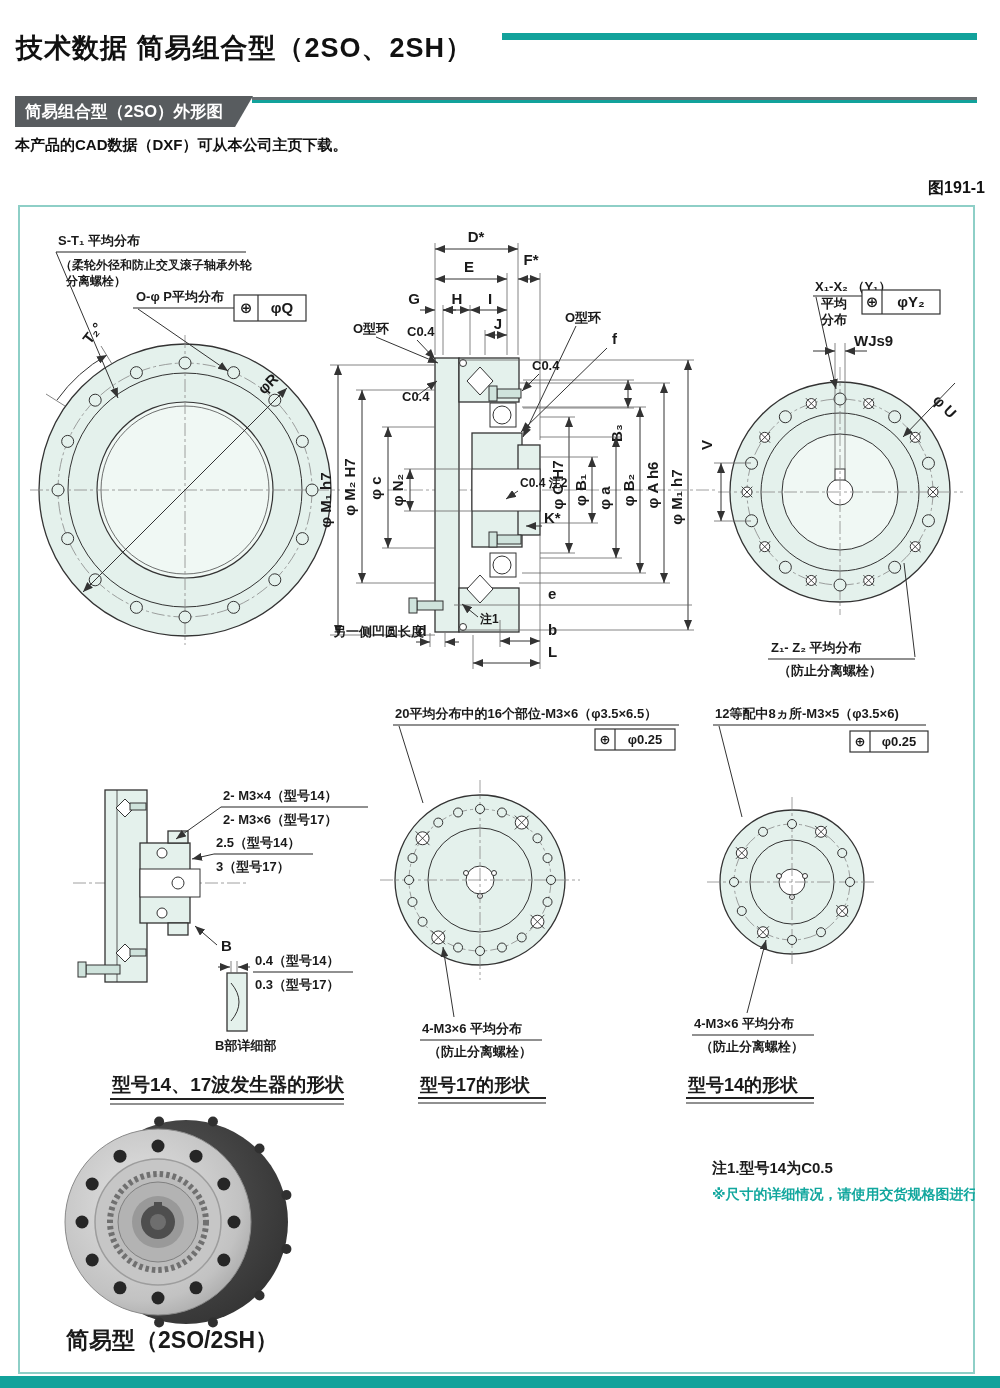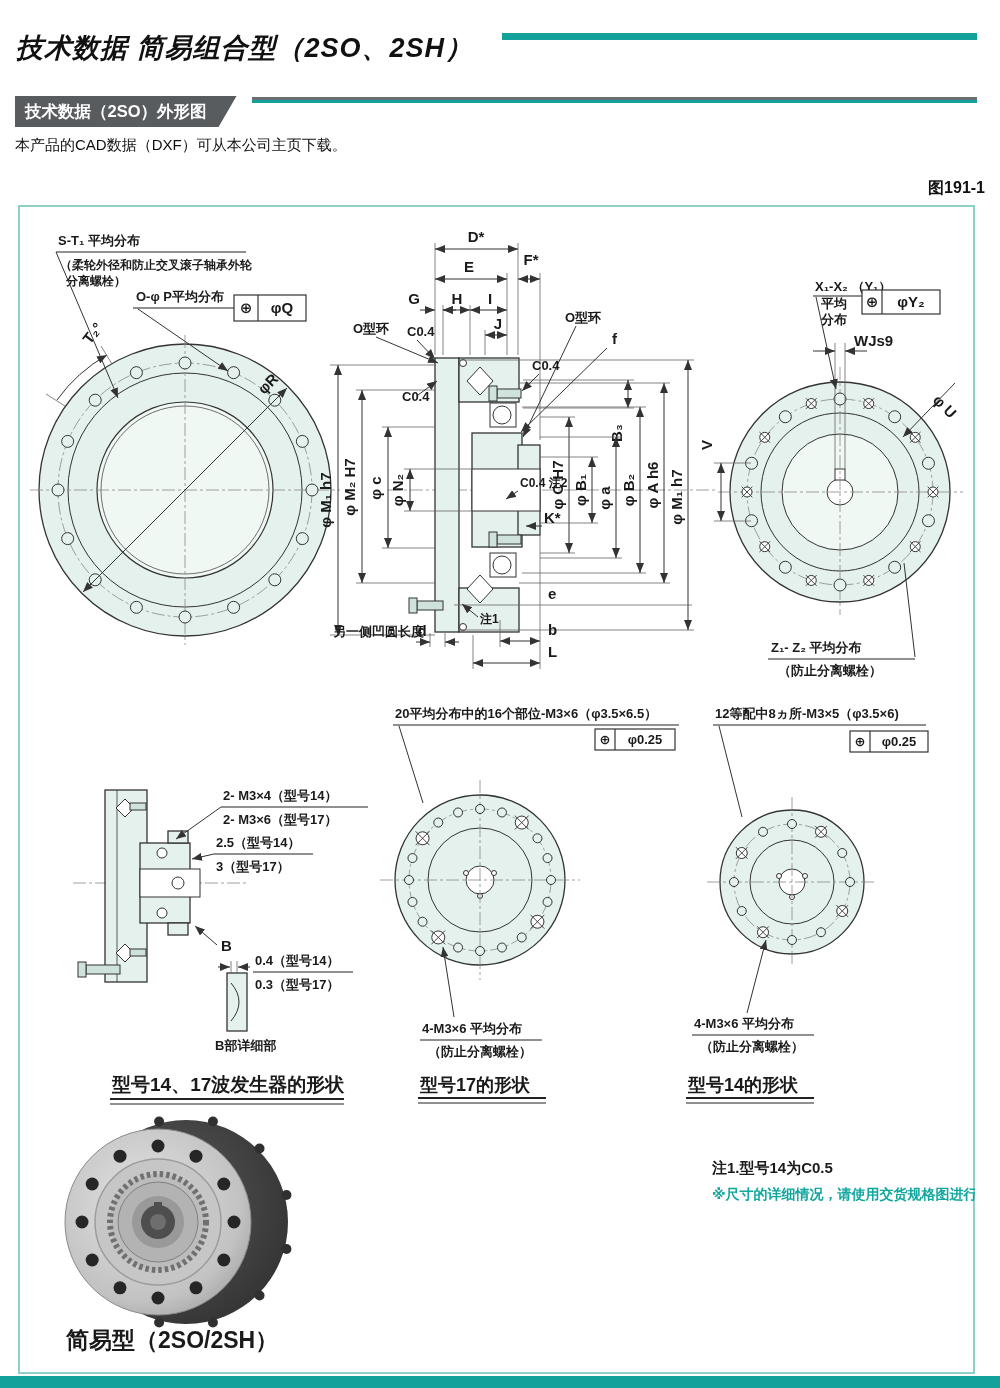--- a/index.html
+++ b/index.html
@@ -1,24 +1,24 @@
 <!DOCTYPE html>
 <html><head>
 <meta charset="utf-8">
 <style>
   html,body{margin:0;padding:0;background:#ffffff;}
   body{width:1000px;height:1388px;position:relative;font-family:"Liberation Sans","DejaVu Sans",sans-serif;color:#111;}
   .abs{position:absolute;}
-  .page-title{left:16px;top:12px;font-size:27px;font-weight:bold;letter-spacing:1px;white-space:nowrap;font-style:italic;}
+  .page-title{left:16px;top:12px;font-size:27px;font-weight:bold;letter-spacing:1px;white-space:nowrap;}
   .title-rule{left:502px;top:33px;width:475px;height:7px;background:var(--accent);}
   .tab{left:15px;top:96px;height:31px;line-height:31px;padding:0 30px 0 10px;background:#585c5f;color:#fff;
        font-size:16.5px;font-weight:bold;clip-path:polygon(0 0,100% 0,calc(100% - 18px) 100%,0 100%);white-space:nowrap;}
   .tab-rule-gray{left:252px;top:97px;width:725px;height:3px;background:#6a6f72;}
   .tab-rule-teal{left:252px;top:100px;width:725px;height:3px;background:var(--accent);}
-  .cad-note{left:15px;top:136px;font-size:15px;font-weight:normal;}
+  .cad-note{left:15px;top:136px;font-size:15px;font-weight:bold;}
   .fig-no{left:880px;top:178px;width:105px;text-align:right;font-size:16px;font-weight:bold;}
   .frame{left:18px;top:205px;width:957px;height:1169px;}
   .bottom-bar{left:0;top:1376px;width:1000px;height:12px;background:var(--accent);}
   svg text{fill:#1a1a1a;}
   .td{font-size:15px;font-weight:bold;}
   .tc{font-size:13px;font-weight:bold;}
   .tcs{font-size:12px;font-weight:bold;}
   .cap{font-size:18px;font-weight:bold;}
   .capL{font-size:19px;font-weight:bold;}
   .note1{font-size:15px;font-weight:bold;}
@@ -34,21 +34,21 @@
   .ring{fill:none;stroke:#333;}
   .fcf{fill:#fff;stroke:#333;stroke-width:1.2;}
   .ul{stroke:#222;stroke-width:1.2;}
   .ul2{stroke:#222;stroke-width:2.2;}
 </style>
 </head>
 <body style="--accent:#12a29b;">
 
 <h1 class="abs page-title">技术数据 简易组合型（2SO、2SH）</h1>
 <div class="abs title-rule"></div>
-<div class="abs tab">技术数据（2SO）外形图</div>
+<div class="abs tab">简易组合型（2SO）外形图</div>
 <div class="abs tab-rule-gray"></div>
 <div class="abs tab-rule-teal"></div>
 <div class="abs cad-note">本产品的CAD数据（DXF）可从本公司主页下载。</div>
 <div class="abs fig-no">图191-1</div>
 
 <svg class="abs frame" viewBox="0 0 957 1169">
   <defs>
     <marker id="ae" orient="auto" refX="10" refY="4" markerWidth="11" markerHeight="8">
         <path d="M0,0L10,4L0,8Z" fill="#333"></path>
       </marker>

